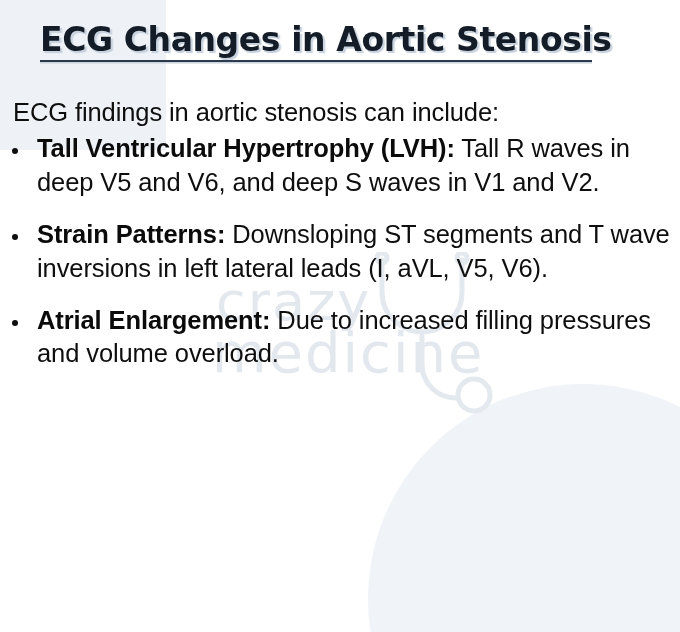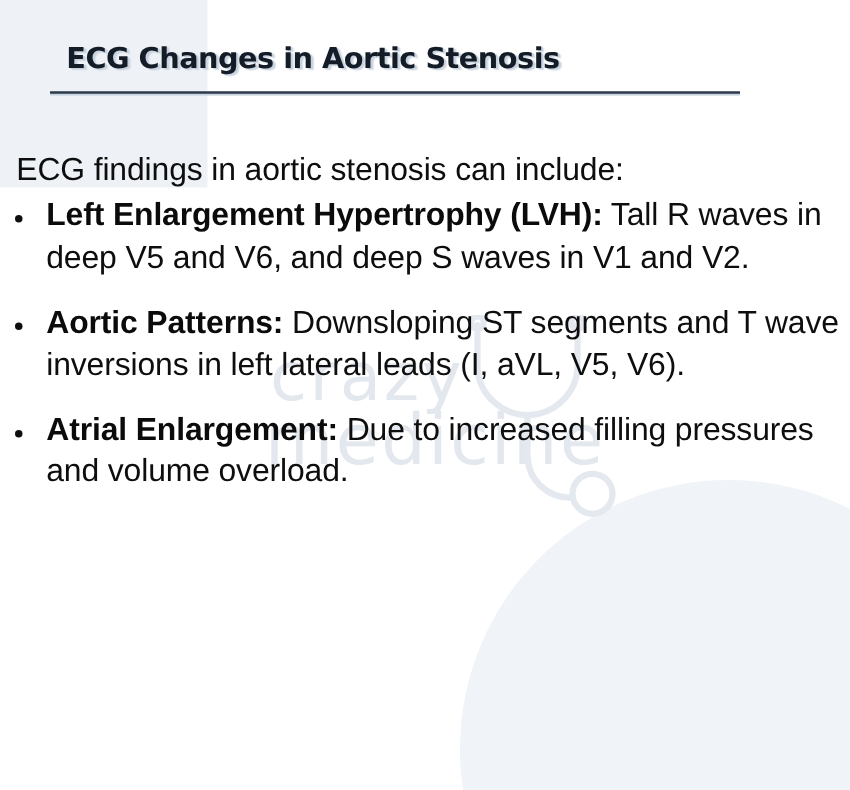--- a/index.html
+++ b/index.html
@@ -79,43 +79,43 @@
   }
 
   
   .title-wrap {
     position: absolute;
     left: 40px;
     top: 21px;
     z-index: 3;
   }
   .slide-title {
-    margin: 13px;
+    margin: 0;
     font-family: "DejaVu Sans", "Liberation Sans", sans-serif;
-    font-size: 23px;
+    font-size: 33px;
     font-weight: bold;
     color: #131c27;
     letter-spacing: -0.4px;
     white-space: nowrap;
     line-height: 1.15;
     text-shadow: 1.5px 1.5px 0 #c7d2de, 2.5px 2px 1px rgba(180,195,212,0.55);
   }
   .title-rule {
     margin-top: 1px;
     height: 2px;
     background: #2c3a4b;
     width: 552px;
     box-shadow: 0 1.5px 0 #c7d2de;
   }
 
   
   .body-area {
     position: absolute;
     left: 0;
-    top: 120px;
+    top: 96px;
     width: 680px;
     z-index: 3;
   }
 
   .intro-line {
     margin: 0 0 3px 0;
     padding: 0 10px 0 13px;
     font-size: 25.5px;
     font-weight: 400;
     color: #0e0e0e;
@@ -183,25 +183,25 @@
     <div class="title-rule"></div>
   </div>
 
   <div class="body-area">
 
     <p class="intro-line">ECG findings in aortic stenosis can include:</p>
 
     <ul class="bullets">
 
       <li>
-        <span class="bullet-dot"></span><span class="lead">Left Enlargement Hypertrophy (LVH):</span><span> Tall R waves in deep V5 and V6, and deep S waves in V1 and V2.</span>
+        <span class="bullet-dot"></span><span class="lead">Tall Ventricular Hypertrophy (LVH):</span><span> Tall R waves in deep V5 and V6, and deep S waves in V1 and V2.</span>
       </li>
 
       <li>
-        <span class="bullet-dot"></span><span class="lead">Aortic Patterns:</span><span> Downsloping ST segments and T wave inversions in left lateral leads (I, aVL, V5, V6).</span>
+        <span class="bullet-dot"></span><span class="lead">Strain Patterns:</span><span> Downsloping ST segments and T wave inversions in left lateral leads (I, aVL, V5, V6).</span>
       </li>
 
       <li>
         <span class="bullet-dot"></span><span class="lead">Atrial Enlargement:</span><span> Due to increased filling pressures and volume overload.</span>
       </li>
 
     </ul>
   </div>
 </div>
 

